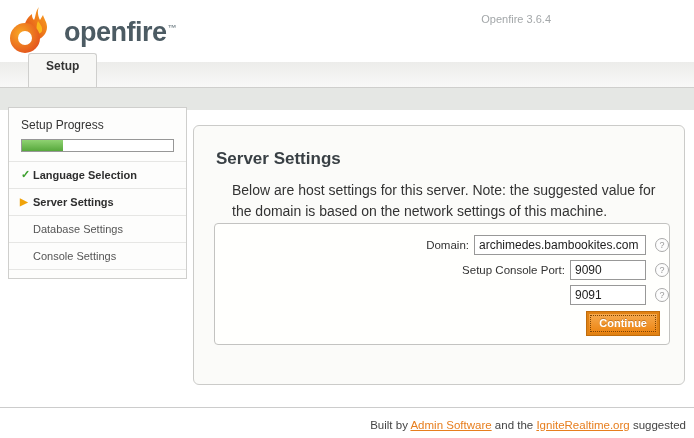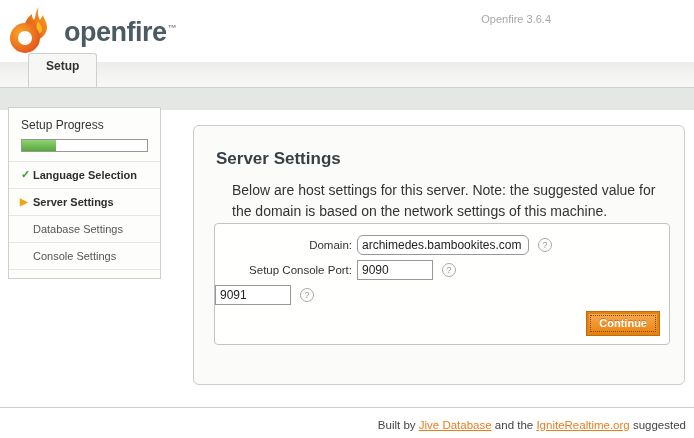--- a/index.html
+++ b/index.html
@@ -23,21 +23,21 @@
             background:linear-gradient(#ececea,#f9f9f8);
             border-bottom:1px solid #cfcfcd; }
   .tab { position:absolute; left:28px; bottom:0; height:34px; line-height:24px;
          padding:0 17px; background:#f7f7f5; border:1px solid #cfcfcd; border-bottom:none;
          border-radius:3px 3px 0 0; font-size:12px; font-weight:bold; color:#333;
          cursor:pointer; }
 
   .graystrip { position:absolute; top:88px; left:0; width:694px; height:22px; background:#e5e7e4; }
 
   
-  .sidebar { position:absolute; left:8px; top:107px; width:153px; background:#fdfdfc;
+  .sidebar { position:absolute; left:8px; top:107px; width:179px; background:#fdfdfc;
              border:1px solid #cfcfcd; padding-bottom:8px; }
   .sidebar-title { padding:10px 10px 5px 12px; font-size:12px; color:#333; }
   .progress-track { margin:2px 12px 9px 12px; height:13px; background:#fff;
                     border:1px solid #979797; }
   .progress-fill { height:100%; background:linear-gradient(#8fd272,#57a83c); }
   .step-list { list-style:none; }
   .step { position:relative; padding:7px 8px 7px 24px; font-size:11px; color:#555;
           border-top:1px solid #e6e6e4; }
   .step:last-child { border-bottom:1px solid #e6e6e4; }
   .step.done, .step.current { font-weight:bold; color:#2e2e2e; }
@@ -46,27 +46,27 @@
   .step.current .mark { color:#f0a30a; font-size:10px; top:7px; }
 
   
   .panel { position:absolute; left:193px; top:125px; width:492px; height:260px;
            background:#fbfbf9; border:1px solid #cbcbc9; border-radius:6px; }
   .panel h1 { margin:23px 0 0 22px; font-size:17px; font-weight:bold; color:#394045; }
   .panel .desc { margin:11px 22px 0 38px; max-width:452px; font-size:14px;
                  color:#333; line-height:1.5; }
   .formbox { position:absolute; left:20px; top:97px; width:456px; height:122px;
              background:#fffffd; border:1px solid #c3c3c1; border-radius:4px; }
-  .frow { display:flex; align-items:center; margin:5px 0 0 0; }
+  .frow { display:flex; align-items:center; margin:5px 0 0 0;justify-content:flex-end; }
   .frow.first { margin-top:11px; }
   .frow label { width:142px; text-align:right; font-size:11.5px; color:#333;
                 padding-right:5px; flex:none; }
   .frow input { height:20px; border:1px solid #989898; font-size:12px;
                 padding:1px 4px; color:#222; font-family:"Liberation Sans", sans-serif; }
-  .input-wide { width:172px;border-radius:6px; }
+  .input-wide { width:172px; }
   .input-narrow { width:76px; }
   .help { width:14px; height:14px; margin-left:9px; border:1px solid #aaa; border-radius:50%;
           color:#999; font-size:9px; line-height:12px; text-align:center; flex:none;
           cursor:pointer; background:#fdfdfd; }
   .btn-continue { position:absolute; right:10px; bottom:9px; padding:3px 10px 4px;
                   font-family:"Liberation Sans", sans-serif; font-size:11px; font-weight:bold;
                   color:#fff; text-shadow:0 -1px 0 rgba(120,60,0,.4);
                   background:linear-gradient(#f6aa4f,#ec8310);
                   border:2px solid #e08214; outline:1px dotted #7d4403; outline-offset:-4px;
                   border-radius:0; box-shadow:0 0 0 1px #c06c0c; cursor:pointer; }
@@ -150,16 +150,16 @@
       </div>
       <div class="frow">
         <input class="input-narrow" type="text" value="9091" style="">
         <span class="help">?</span>
       </div>
       <button class="btn-continue">Continue</button>
     </div>
   </div>
 
   <div class="footer">
-    <div class="footer-text"><span>Built by </span><a>Jive Database</a><span> and the </span><a>IgniteRealtime.org</a><span> suggested</span></div>
+    <div class="footer-text"><span>Built by </span><a>Admin Software</a><span> and the </span><a>IgniteRealtime.org</a><span> suggested</span></div>
   </div>
 
 </div>
 
 </body></html>

